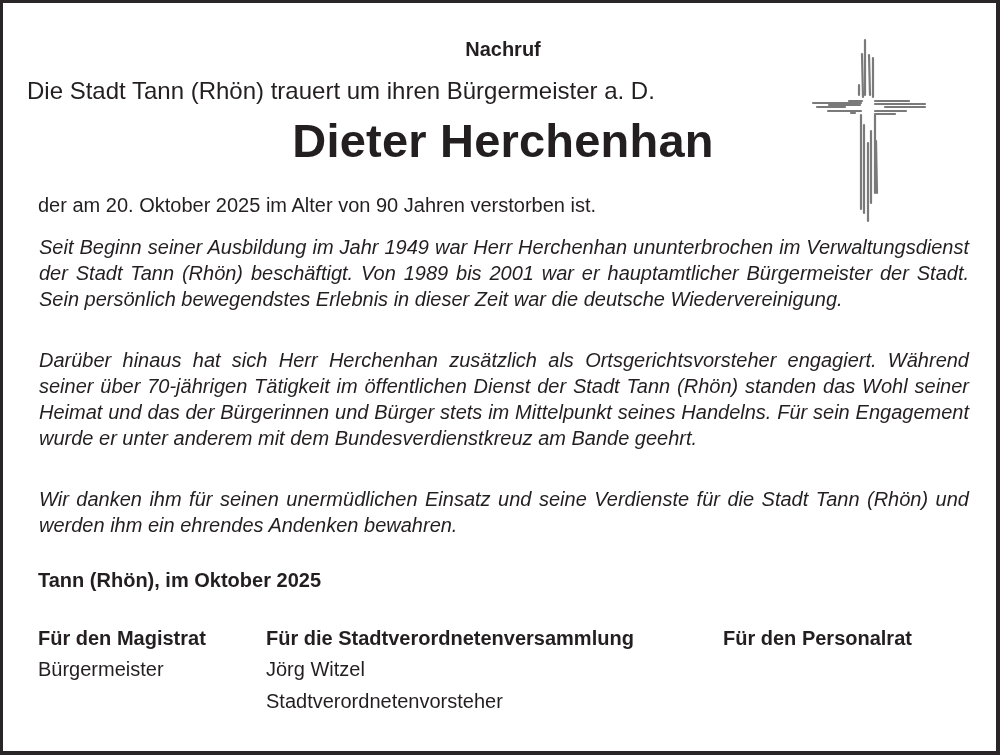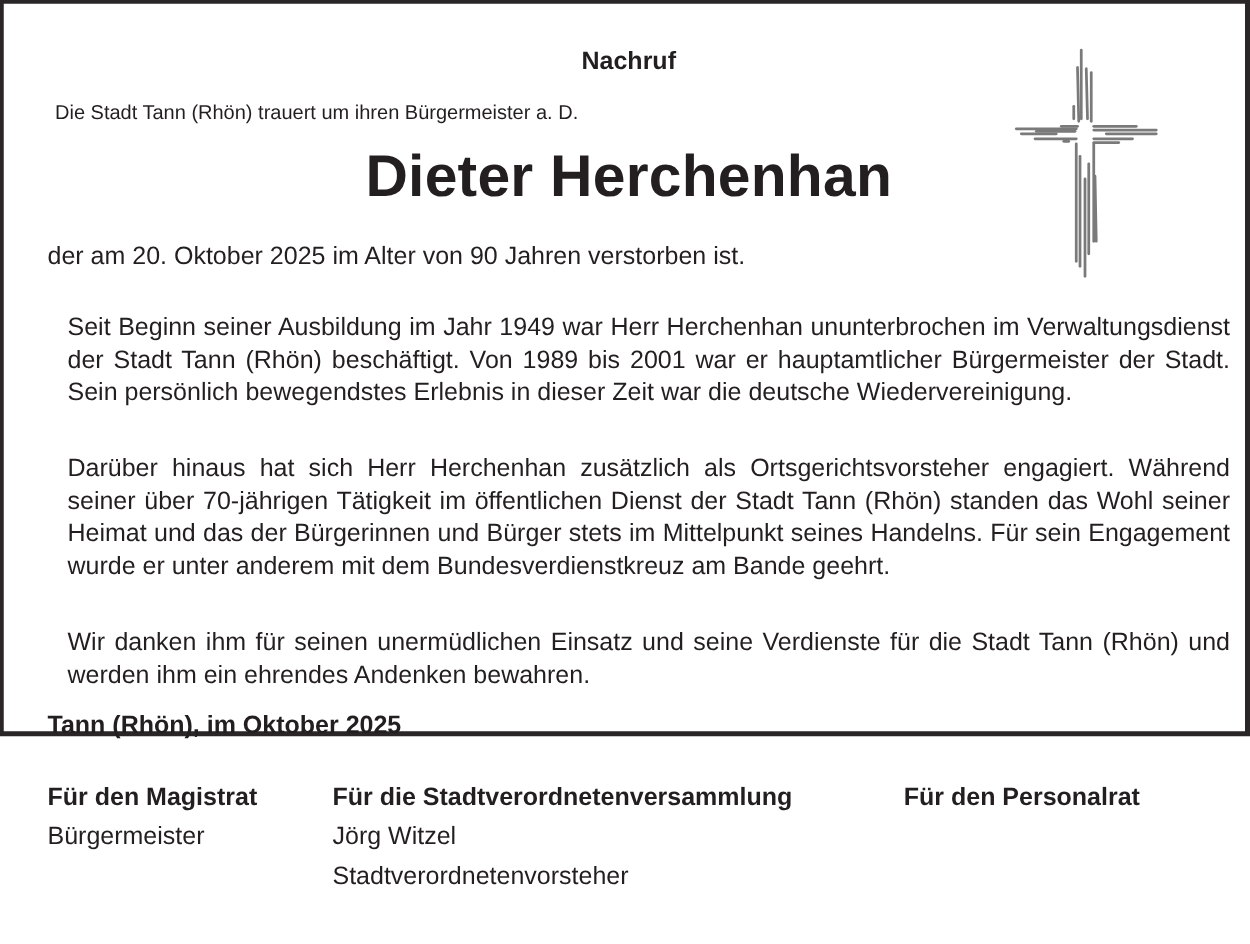--- a/index.html
+++ b/index.html
@@ -11,42 +11,42 @@
     width: 1000px;
     height: 755px;
     position: relative;
     overflow: hidden;
     font-family: "Liberation Sans", sans-serif;
     color: #231f20;
   }
   .frame {
     position: absolute;
     left: 0; top: 0;
-    width: 1000px; height: 589px;
+    width: 1000px; height: 755px;
     box-sizing: border-box;
     border-top: 3px solid #2a2627;
     border-left: 3px solid #2a2627;
     border-right: 4px solid #2a2627;
     border-bottom: 4px solid #2a2627;
     background: #ffffff;
   }
   .heading {
     position: absolute;
     left: 0; width: 1000px;
     top: 33px;
     text-align: center;
     font-weight: bold;
     font-size: 20px;
     line-height: 26px;
   }
   .intro {
     position: absolute;
-    left: 41px;
+    left: 24px;
     top: 75px;
-    font-size: 16px;
+    font-size: 24px;
     line-height: 26px;
     white-space: nowrap;
   }
   .name {
     position: absolute;
     left: 0; width: 1000px;
     top: 110px;
     text-align: center;
     font-weight: bold;
     font-size: 47px;
@@ -61,21 +61,22 @@
     line-height: 26px;
     white-space: nowrap;
   }
   .para {
     position: absolute;
     left: 35px;
     width: 930px;
     font-size: 20px;
     line-height: 26px;
     text-align: justify;
-    margin: 16px;
+    margin: 1px;
+    font-style: italic;
   }
   .p1 { top: 230px; }
   .p2 { top: 343px; }
   .p3 { top: 482px; }
   .place-date {
     position: absolute;
     left: 35px;
     top: 564px;
     font-size: 20px;
     line-height: 26px;

